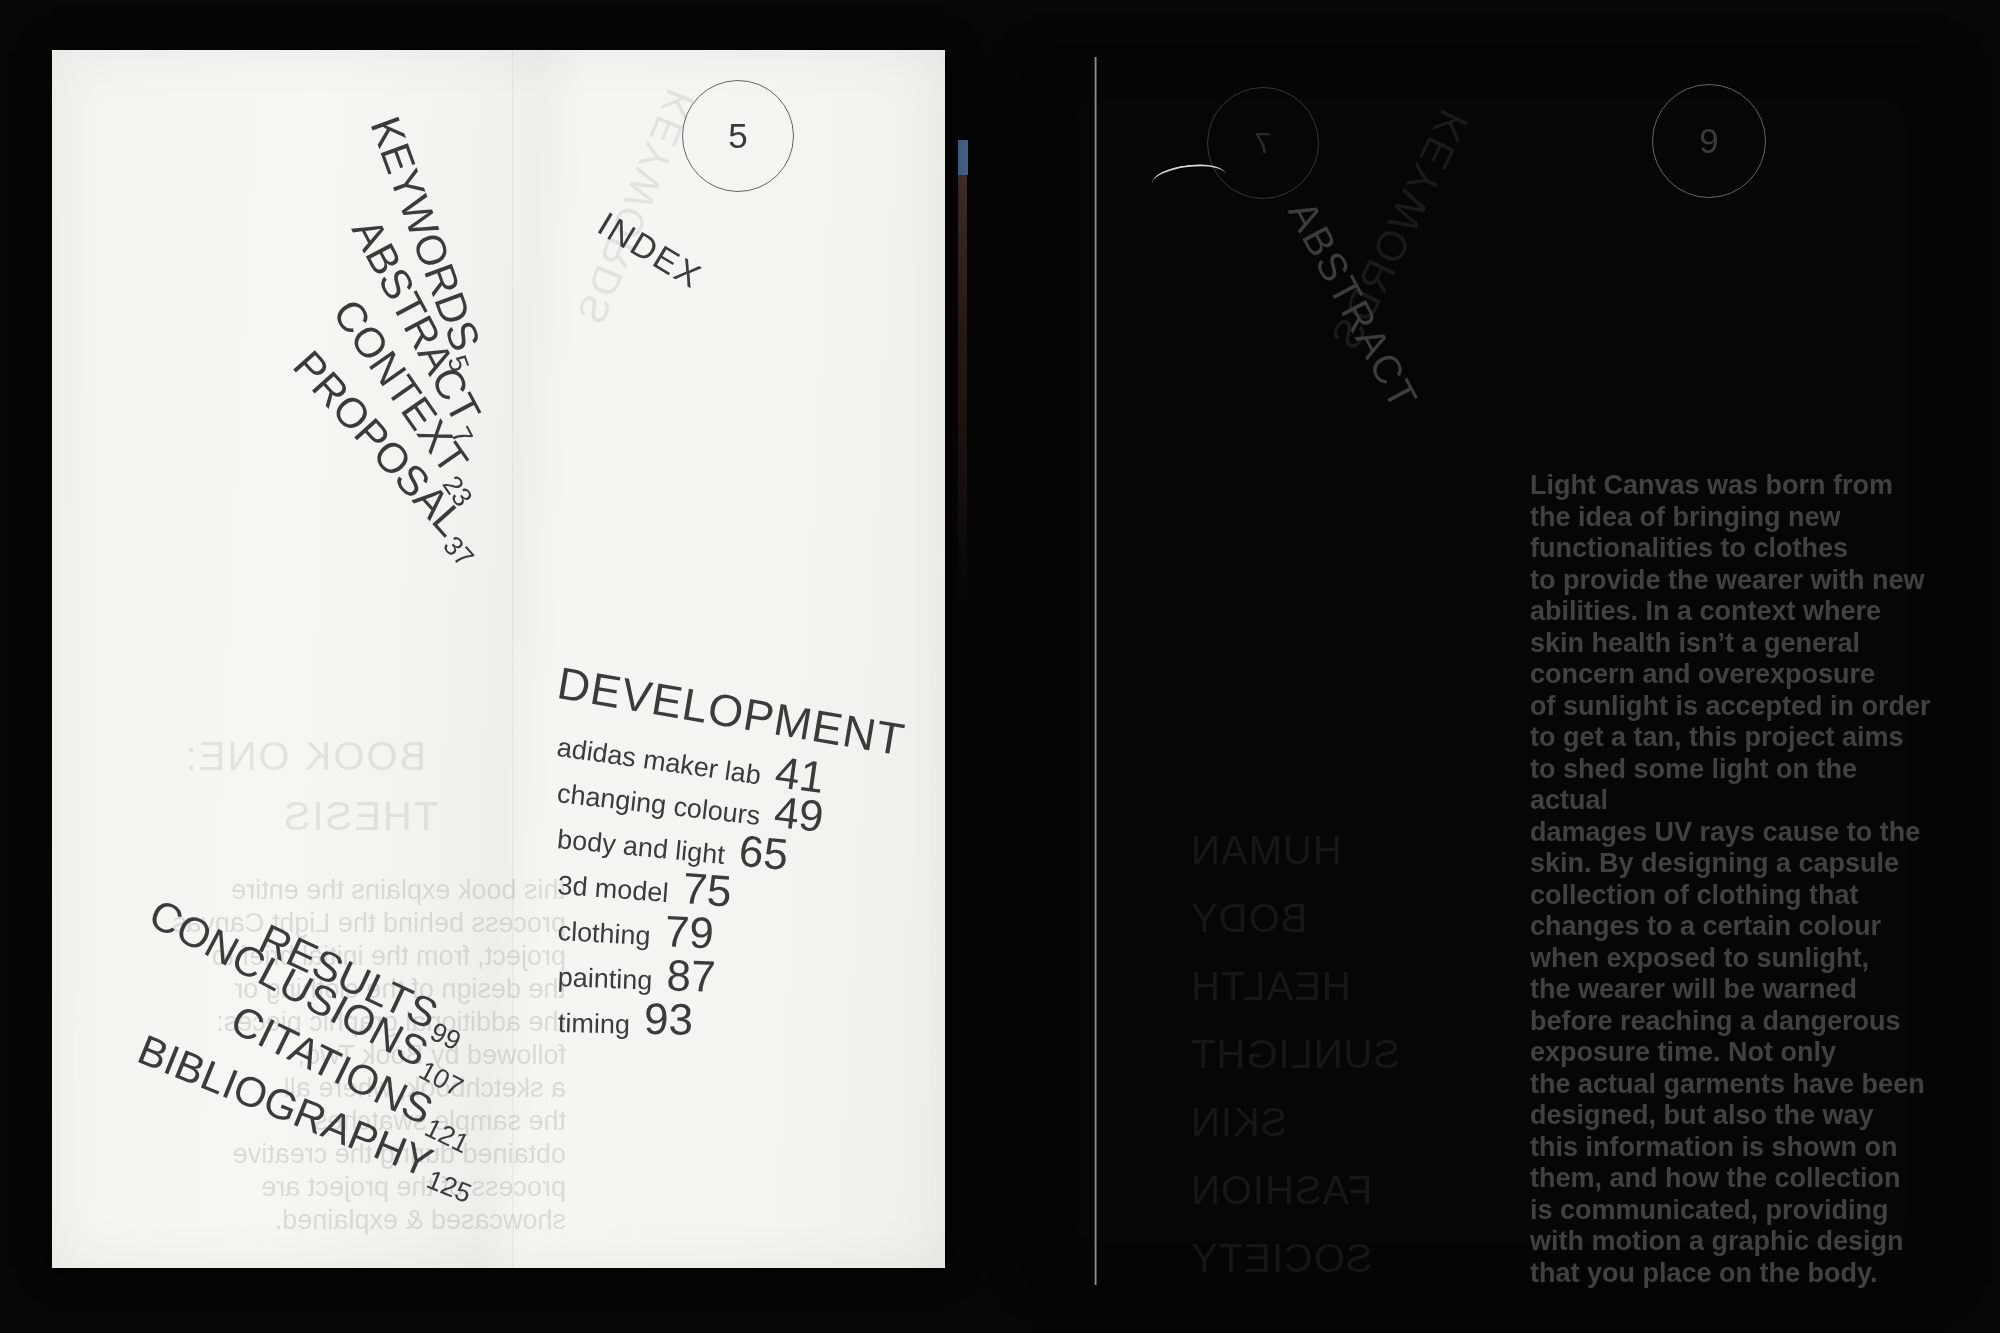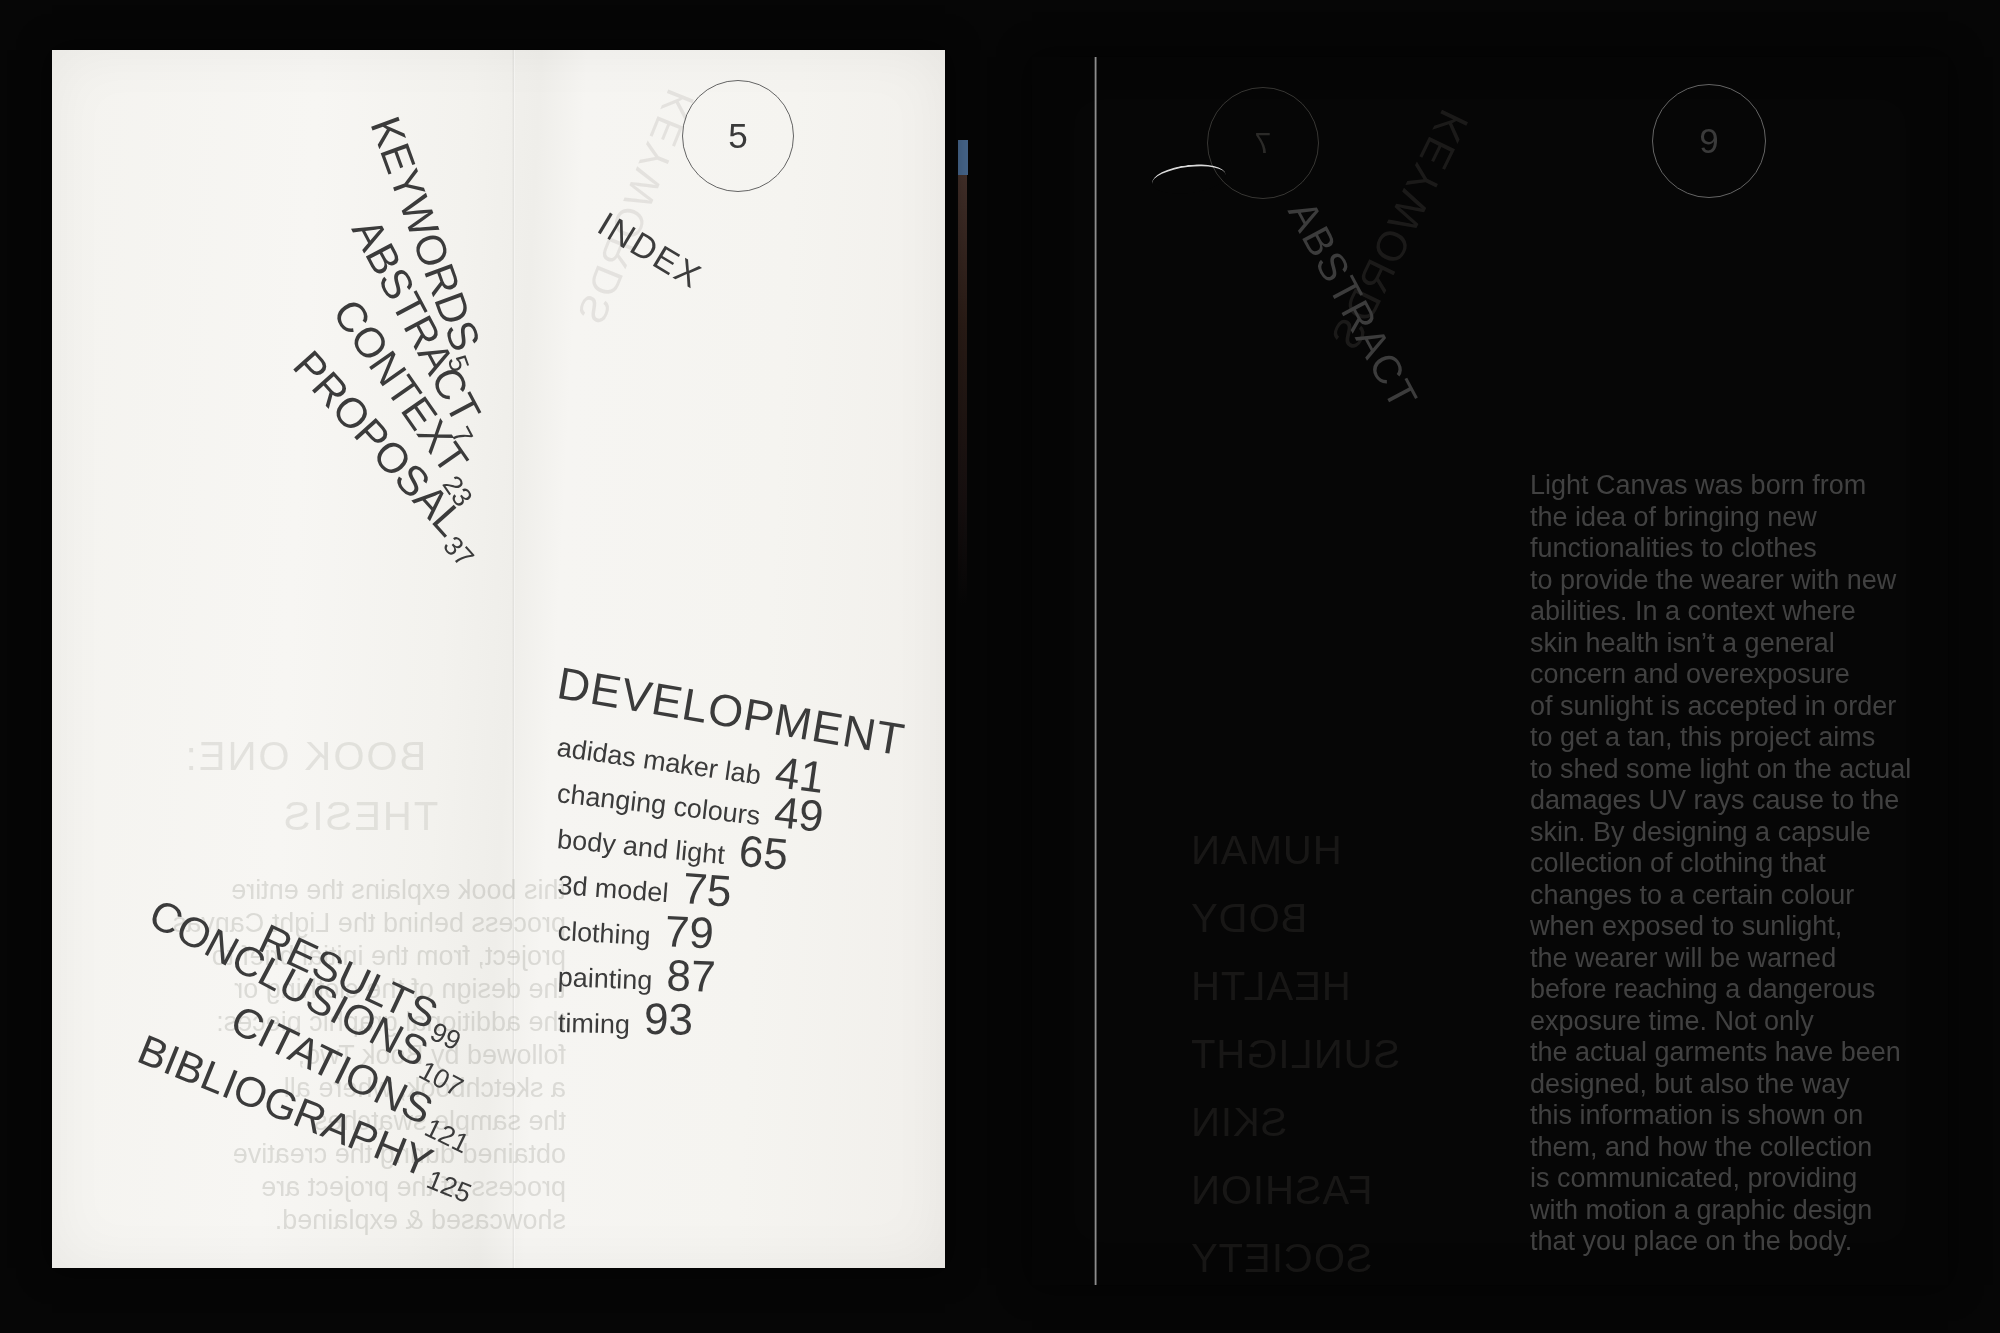--- a/index.html
+++ b/index.html
@@ -23,21 +23,21 @@
             font-size:42px;color:#3b3b3b;transform-origin:100% 50%;line-height:1;}
   .fan-line .pnum{font-size:27px;transform:translateY(13px);margin-left:3px;color:#3b3b3b;}
   .dev-title{position:absolute;left:506px;top:607px;font-size:45px;color:#3b3b3b;
              transform:rotate(9.5deg);transform-origin:0 50%;white-space:nowrap;letter-spacing:1px;}
   .dev-item{position:absolute;left:506px;line-height:1;white-space:nowrap;transform-origin:0 50%;color:#3b3b3b;}
   .dev-item .lbl{font-size:27px;margin-right:14px;}
   .dev-item .num{font-size:44px;}
   .abstract-title{position:absolute;left:181px;top:226px;width:280px;text-align:center;
                   font-size:40px;letter-spacing:2px;color:#3c3c3c;transform:rotate(62deg);white-space:nowrap;}
   #abstract-body{position:absolute;left:498px;top:413px;width:402px;margin:0;
-                 font-size:27px;line-height:31.5px;color:#414141;}
+                 font-size:27px;line-height:31.5px;color:#414141;font-weight:bold;}
   .ghost{position:absolute;pointer-events:none;}
   .ghost-word{font-size:40px;letter-spacing:2px;color:rgba(135,133,125,.16);white-space:nowrap;}
   .gk-left{left:493px;top:112px;width:200px;text-align:center;transform:scaleX(-1) rotate(68deg);}
   .gk-right{left:238px;top:149px;width:260px;text-align:center;font-size:42px;transform:scaleX(-1) rotate(64deg);}
   .gb1{left:103px;top:684px;width:300px;text-align:center;font-size:40px;letter-spacing:2px;
        color:rgba(140,138,128,.18);transform:scaleX(-1);white-space:nowrap;}
   .gb2{left:158px;top:744px;width:300px;text-align:center;font-size:40px;letter-spacing:2px;
        color:rgba(140,138,128,.18);transform:scaleX(-1);white-space:nowrap;}
   .gpara{left:118px;top:824px;width:396px;font-size:27px;line-height:33px;
          color:rgba(125,122,113,.22);transform:scaleX(-1);}

